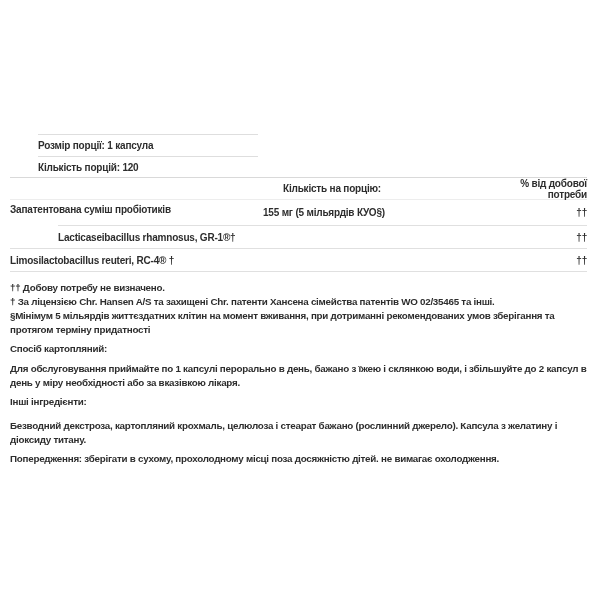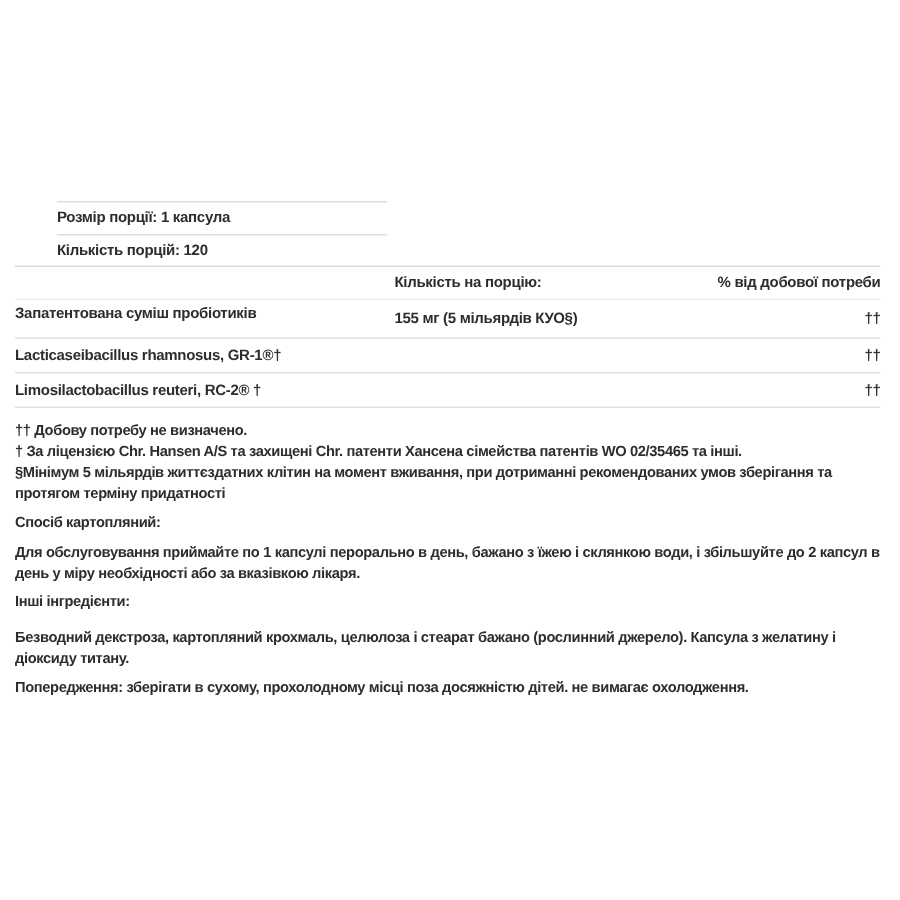--- a/index.html
+++ b/index.html
@@ -22,24 +22,24 @@
   }
   .serving-row.r1 { height: 22px; }
   .serving-row.r2 { height: 21px; }
 
   
   .facts-table { width: 577px; font-size: 10px; letter-spacing: -0.2px; }
   .t-row { display: flex; align-items: center; border-top: 1px solid #e0e0e0; }
   .t-row .c1 { width: 253px; }
   .t-row .c2 { width: 177px; }
   .t-row .c3 { flex: 1; text-align: right; }
-  .t-header { height: 22px; border-top-color: #d9d9d9; }
+  .t-header { height: 22px; border-top-color: #d9d9d9; gap: 20px; }
   .t-r0 { height: 26px; border-top-color: #ededed; }
   .t-r0 .c1 { align-self: flex-start; padding-top: 4px; }
-  .t-r1 { height: 23px; }
+  .t-r1 { height: 23px; margin-left: 48px; }
   .t-r2 { height: 24px; border-bottom: 1px solid #e0e0e0; }
 
   
   .footnotes {
     margin-top: 9px; width: 585px;
     font-size: 9.8px; line-height: 14px; letter-spacing: -0.25px;
   }
   .section-heading { margin-top: 5px; font-size: 9.8px; line-height: 14px; letter-spacing: -0.25px; }
   .section-text { width: 585px; font-size: 9.8px; line-height: 14px; letter-spacing: -0.25px; }
   .directions-text { margin-top: 6px; }
@@ -74,21 +74,21 @@
       <div class="c3">††</div>
     </div>
 
     <div class="t-row t-r1">
       <div class="c1">Lacticaseibacillus rhamnosus, GR-1®†</div>
       <div class="c2"></div>
       <div class="c3">††</div>
     </div>
 
     <div class="t-row t-r2">
-      <div class="c1">Limosilactobacillus reuteri, RC-2® †</div>
+      <div class="c1">Limosilactobacillus reuteri, RC-4® †</div>
       <div class="c2"></div>
       <div class="c3">††</div>
     </div>
   </div>
 
   <div class="footnotes">
     <div>†† Добову потребу не визначено.</div>
     <div>† За ліцензією Chr. Hansen A/S та захищені Chr. патенти Хансена сімейства патентів WO 02/35465 та інші.</div>
     <div>§Мінімум 5 мільярдів життєздатних клітин на момент вживання, при дотриманні рекомендованих умов зберігання та протягом терміну придатності</div>
   </div>

